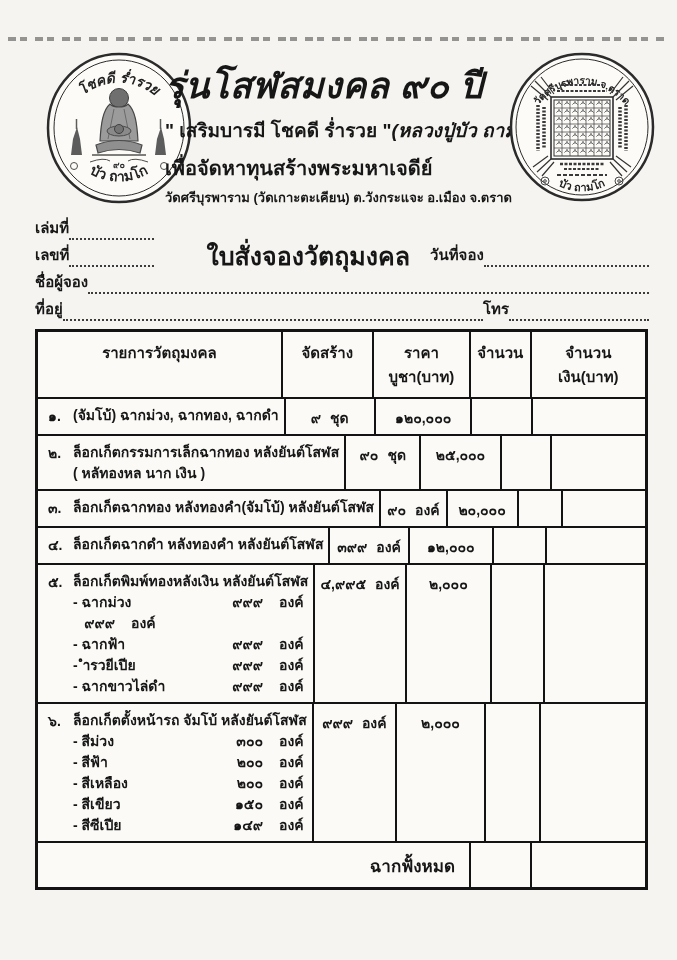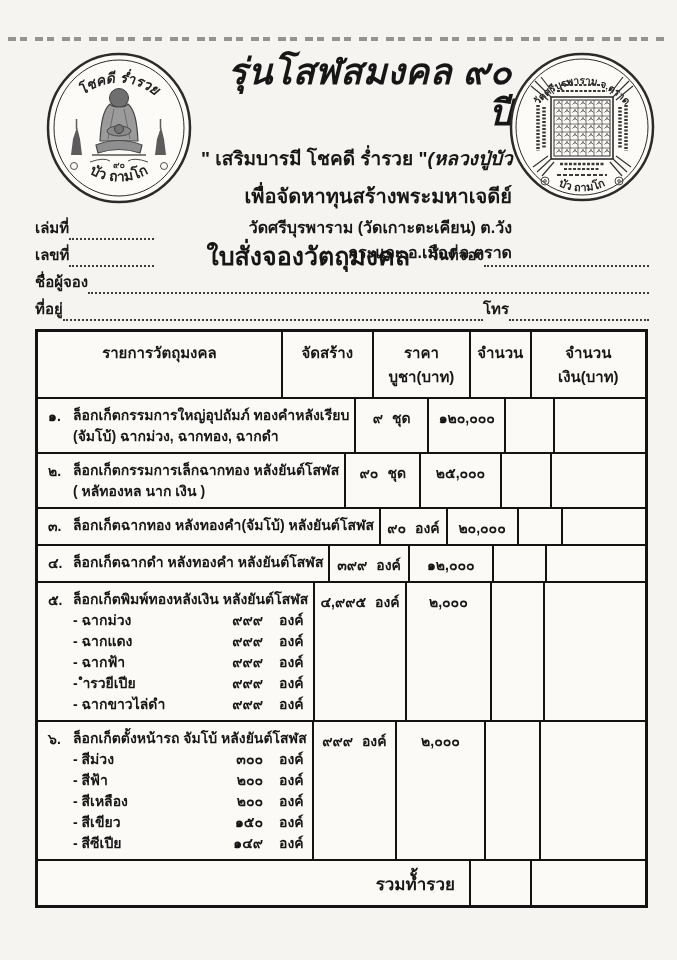--- a/index.html
+++ b/index.html
@@ -15,26 +15,26 @@
     background:repeating-linear-gradient(90deg,
       #6a6a6a 0 8px, transparent 8px 12px,
       #6a6a6a 12px 19px, transparent 19px 27px);
     opacity:.7;
   }
   
   .header{position:relative;height:164px;margin-top:8px;}
   .emblem{position:absolute;top:2px;}
   .emblem.left{left:44px;}
   .emblem.right{right:20px;}
-  .htext{position:absolute;left:165px;right:165px;top:2px;text-align:right;margin-left:36px;}
+  .htext{position:absolute;left:165px;right:165px;top:16px;text-align:left;}
   .title{font-size:36px;font-weight:bold;font-style:italic;letter-spacing:.5px;line-height:1.15;}
   .sub1{font-size:19px;font-weight:bold;margin-top:9px;white-space:nowrap;}
   .sub1 .paren{font-style:italic;}
   .sub2{font-size:20px;font-weight:600;margin-top:7px;}
-  .sub3{font-size:16px;font-weight:bold;margin-top:3px;}
+  .sub3{font-size:13px;font-weight:bold;margin-top:3px;}
   
   .frow{display:flex;align-items:flex-end;margin:3px 28px 0 35px;font-size:15px;font-weight:bold;}
   .dots{border-bottom:2px dotted #3c3c3c;height:1em;}
   .dots.flex{flex:1;}
   .w85{width:85px;}
   .w140{width:140px;}
   .formtitle{font-size:25px;font-weight:bold;line-height:.9;margin:0 20px 0 52px;white-space:nowrap;}
   .datewrap{display:flex;flex:1;align-items:flex-end;}
   
   .table{margin:8px 29px 0 35px;border:3px solid #131313;background:#fbfaf7;}
@@ -212,21 +212,20 @@
     <div>จัดสร้าง</div>
     <div>ราคาบูชา(บาท)</div>
     <div>จำนวน</div>
     <div>จำนวนเงิน(บาท)</div>
   </div>
   <div id="tbody">
       <div class="trow">
         <div class="cell c-item">
           <span class="rno">๑.</span>
           <div class="ibody">
-            <div class="iline">ล็อกเก็ตกรรมการใหญ่อุปถัมภ์ ทองคำหลังเรียบ</div>
             <div class="iline">(จัมโบ้) ฉากม่วง, ฉากทอง, ฉากดำ</div>
           </div>
         </div>
         <div class="cell c-made">
           <span>๙</span>
           <span>ชุด</span>
         </div>
         <div class="cell c-price">๑๒๐,๐๐๐</div>
         <div class="cell c-qty"></div>
         <div class="cell c-amt"></div>
@@ -281,21 +280,20 @@
         <div class="cell c-item">
           <span class="rno">๕.</span>
           <div class="ibody">
             <div class="iline">ล็อกเก็ตพิมพ์ทองหลังเงิน หลังยันต์โสฬส</div>
             <div class="sub">
               <span class="slabel">- ฉากม่วง</span>
               <span class="sqty">๙๙๙</span>
               <span class="sunit">องค์</span>
             </div>
             <div class="sub">
-              <span class="slabel">- ฉากแดง</span>
               <span class="sqty">๙๙๙</span>
               <span class="sunit">องค์</span>
             </div>
             <div class="sub">
               <span class="slabel">- ฉากฟ้า</span>
               <span class="sqty">๙๙๙</span>
               <span class="sunit">องค์</span>
             </div>
             <div class="sub">
               <span class="slabel">- ำรวยีเปีย</span>
@@ -352,17 +350,17 @@
         <div class="cell c-made">
           <span>๙๙๙</span>
           <span>องค์</span>
         </div>
         <div class="cell c-price">๒,๐๐๐</div>
         <div class="cell c-qty"></div>
         <div class="cell c-amt"></div>
       </div>
     </div>
   <div class="tfoot">
-    <div class="total">รวมทั้ำรวย</div>
+    <div class="total">ฉากฟั้งหมด</div>
     <div></div>
     <div></div>
   </div>
 </div>
 
 </body></html>

